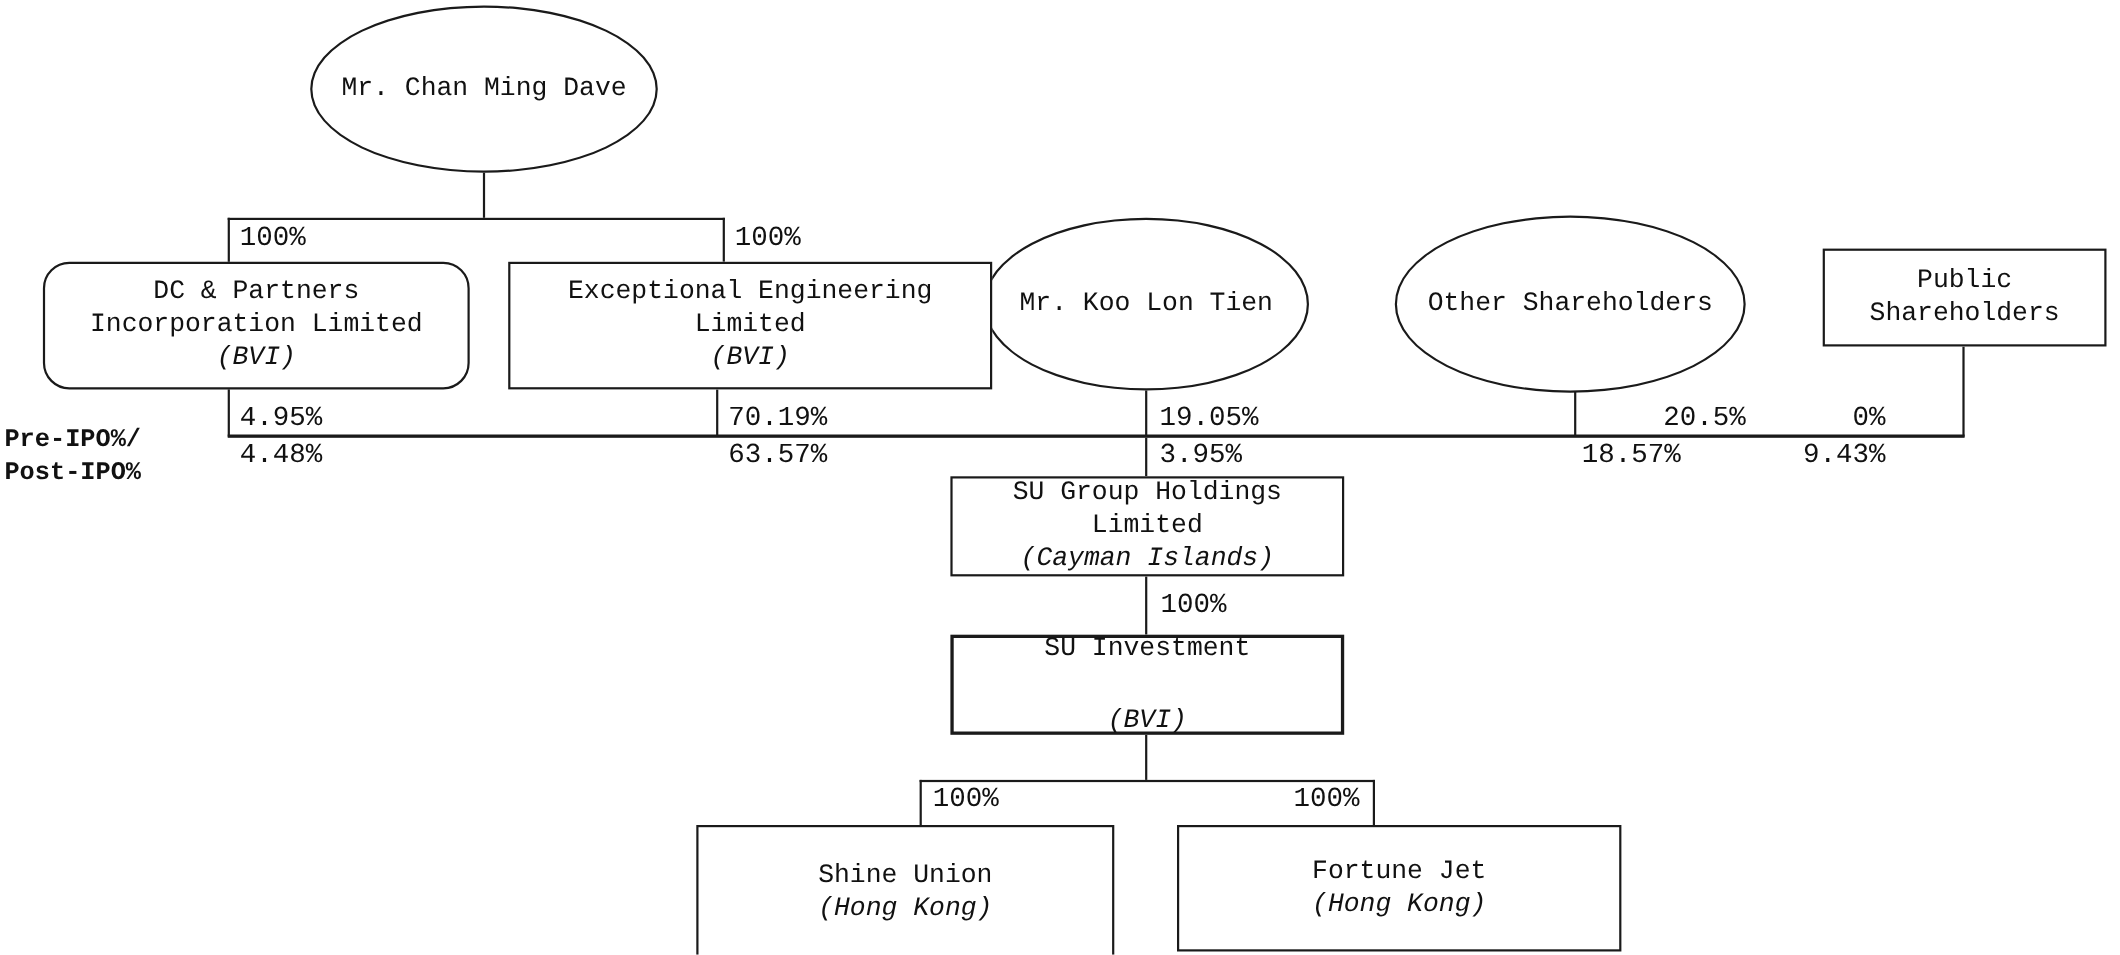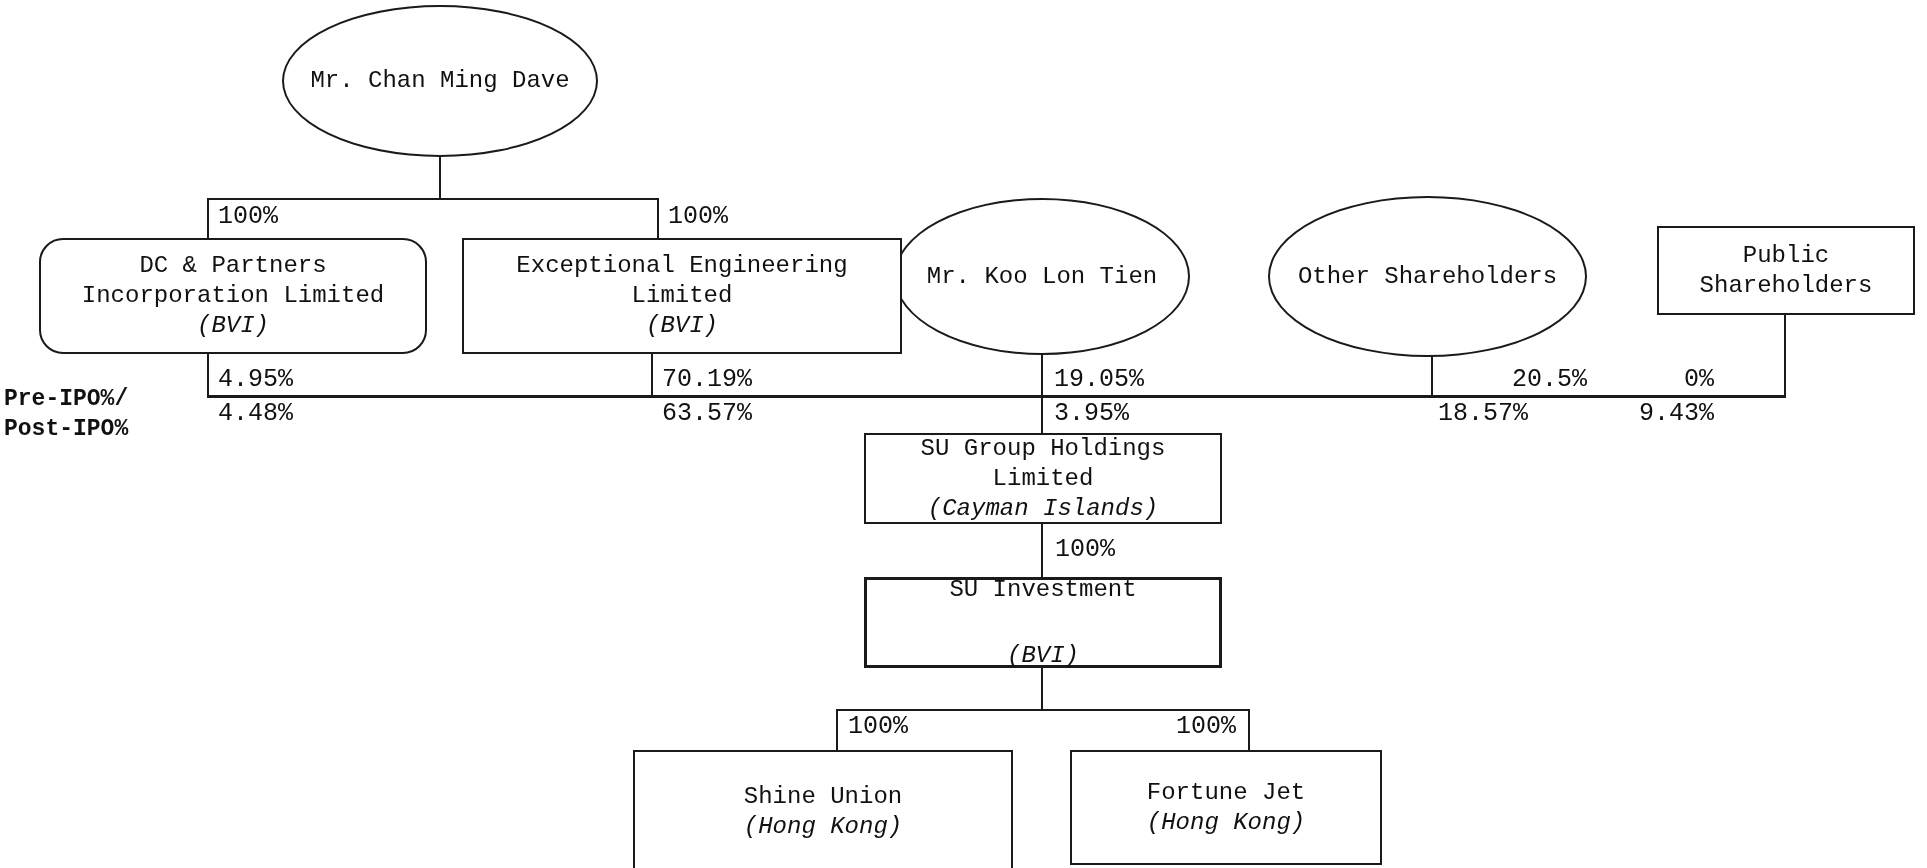--- a/index.html
+++ b/index.html
@@ -52,21 +52,21 @@
   #el-koo   { left: 894px;  top: 198px; width: 296px; height: 157px; }
   #el-other { left: 1268px; top: 196px; width: 319px; height: 161px; }
 
   
   #bx-dc       { left: 39px;   top: 238px; width: 388px; height: 116px; border-radius: 24px; }
   #bx-ee       { left: 462px;  top: 238px; width: 440px; height: 116px; }
   #bx-public   { left: 1657px; top: 226px; width: 258px; height: 89px;  }
   #bx-sugroup  { left: 864px;  top: 433px; width: 358px; height: 91px;  }
   #bx-suinvest { left: 864px;  top: 577px; width: 358px; height: 91px; border-width: 3px; gap: 36px; }
   #bx-shine    { left: 633px;  top: 750px; width: 380px; height: 123px; }
-  #bx-fortune  { left: 1070px; top: 750px; width: 312px; height: 115px; }
+  #bx-fortune  { left: 1070px; top: 750px; width: 404px; height: 115px; }
 
   
   #ln-chan-v       { left: 439px;  top: 157px; width: 2px;    height: 41px; }
   #ln-t1-h         { left: 207px;  top: 198px; width: 452px;  height: 2px;  }
   #ln-dc-drop      { left: 207px;  top: 198px; width: 2px;    height: 40px; }
   #ln-ee-drop      { left: 657px;  top: 198px; width: 2px;    height: 40px; }
   #ln-dc-exit      { left: 207px;  top: 354px; width: 2px;    height: 43px; }
   #ln-ee-exit      { left: 651px;  top: 354px; width: 2px;    height: 43px; }
   #ln-koo-exit     { left: 1041px; top: 355px; width: 2px;    height: 42px; }
   #ln-other-exit   { left: 1431px; top: 355px; width: 2px;    height: 42px; }

